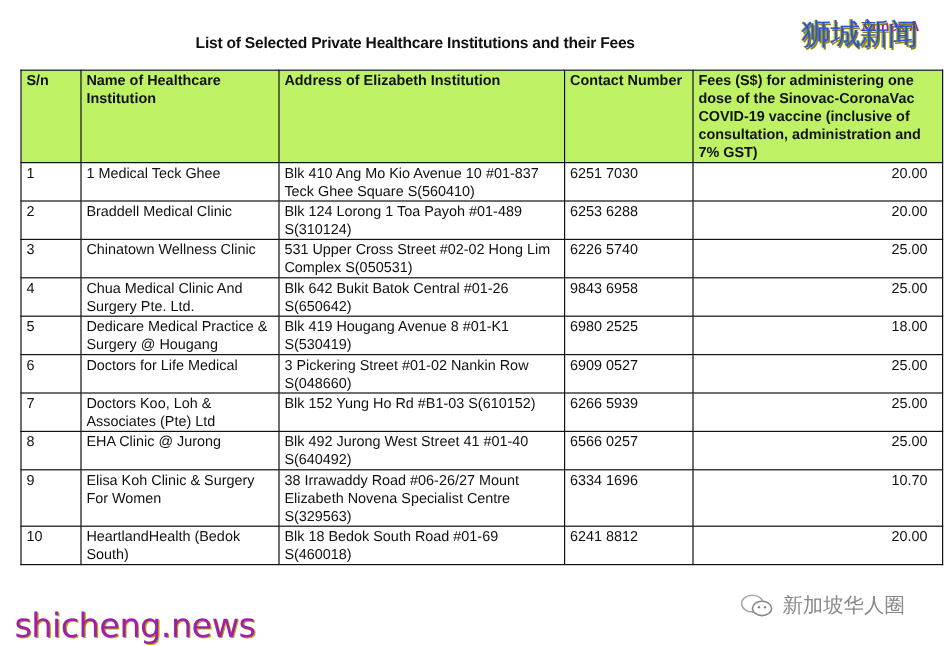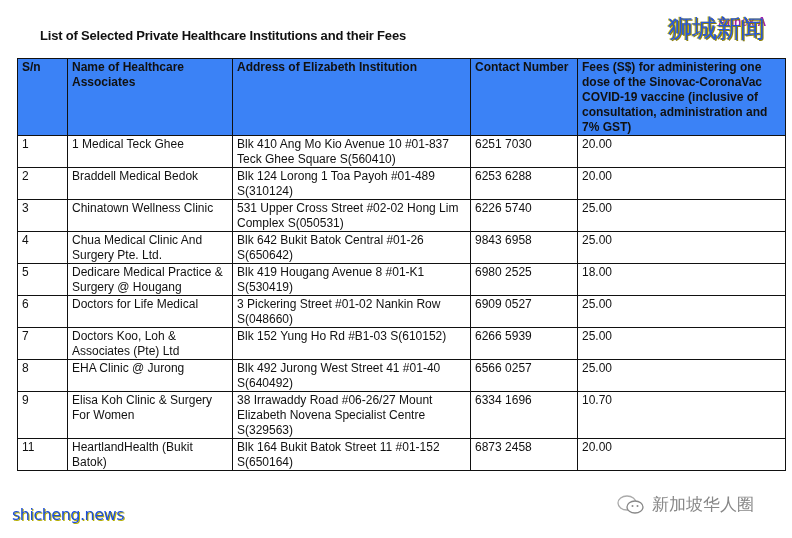--- a/index.html
+++ b/index.html
@@ -13,47 +13,47 @@
     }
     .wm-top {
       position: absolute; left: 668px; top: 12px;
       font-family: "DejaVu Sans", sans-serif;
       font-size: 25px; color: #1d4ed8; letter-spacing: -1px;
       text-shadow: 1px 1px 0 #8a7d00, -1px 0 0 #c8b800;
       opacity: 0.95;
     }
     .title {
       position: absolute; left: 0; width: 628px; top: 28px;
-      text-align: left; font-size: 13px; font-weight: bold;
-      letter-spacing: -0.2px; padding-left: 40px; box-sizing: border-box;
+      text-align: center; font-size: 13px; font-weight: bold;
+      letter-spacing: -0.2px; padding-left: 64px; box-sizing: border-box;
     }
     table.fees {
       position: absolute; left: 17px; top: 58px;
       border-collapse: collapse; table-layout: fixed;
       width: 768px; font-size: 12px;
     }
     table.fees col.c1 { width: 50px; }
     table.fees col.c2 { width: 165px; }
     table.fees col.c3 { width: 238px; }
     table.fees col.c4 { width: 107px; }
     table.fees col.c5 { width: 208px; }
     table.fees th, table.fees td {
       border: 1.5px solid #111; vertical-align: top;
       padding: 1px 5px 0 4px; line-height: 15px; text-align: left;
     }
     table.fees th {
-      background: #3b82f6; font-weight: bold; height: 72px;
+      background: #bef264; font-weight: bold; height: 72px;
     }
     table.fees td { height: 27px; }
     table.fees tr.tall td { height: 42px; }
-    table.fees td.fee { padding-right: 12px; }
+    table.fees td.fee { text-align: right; padding-right: 12px; }
     .wm-bottom {
       position: absolute; left: 12px; top: 505px;
       font-family: "DejaVu Sans", sans-serif;
-      font-size: 16px; color: #1d4ed8; letter-spacing: -0.5px;
+      font-size: 28px; color: #a21caf; letter-spacing: -0.5px;
       text-shadow: 1px 1px 0 #b5ae00;
     }
     .wechat {
       position: absolute; left: 616px; top: 493px;
       display: flex; align-items: center; gap: 6px;
       font-size: 17px; color: #888;
     }
     .wechat svg { display: block; }
   </style>
 </head>
@@ -67,37 +67,37 @@
   <colgroup>
     <col class="c1">
       <col class="c2">
       <col class="c3">
       <col class="c4">
       <col class="c5">
   </colgroup>
   <thead>
     <tr>
       <th>S/n</th>
-      <th>Name of Healthcare Associates</th>
+      <th>Name of Healthcare Institution</th>
       <th>Address of Elizabeth Institution</th>
       <th>Contact Number</th>
       <th>Fees (S$) for administering one dose of the Sinovac-CoronaVac COVID-19 vaccine (inclusive of consultation, administration and 7% GST)</th>
     </tr>
   </thead>
   <tbody>
     <tr>
       <td>1</td>
       <td>1 Medical Teck Ghee</td>
       <td>Blk 410 Ang Mo Kio Avenue 10 #01-837 Teck Ghee Square S(560410)</td>
       <td>6251 7030</td>
       <td class="fee">20.00</td>
     </tr>
     <tr>
       <td>2</td>
-      <td>Braddell Medical Bedok</td>
+      <td>Braddell Medical Clinic</td>
       <td>Blk 124 Lorong 1 Toa Payoh #01-489 S(310124)</td>
       <td>6253 6288</td>
       <td class="fee">20.00</td>
     </tr>
     <tr>
       <td>3</td>
       <td>Chinatown Wellness Clinic</td>
       <td>531 Upper Cross Street #02-02 Hong Lim Complex S(050531)</td>
       <td>6226 5740</td>
       <td class="fee">25.00</td>
@@ -138,24 +138,24 @@
       <td class="fee">25.00</td>
     </tr>
     <tr class="tall">
       <td>9</td>
       <td>Elisa Koh Clinic &amp; Surgery For Women</td>
       <td>38 Irrawaddy Road #06-26/27 Mount Elizabeth Novena Specialist Centre S(329563)</td>
       <td>6334 1696</td>
       <td class="fee">10.70</td>
     </tr>
     <tr>
-      <td>11</td>
-      <td>HeartlandHealth (Bukit Batok)</td>
-      <td>Blk 164 Bukit Batok Street 11 #01-152 S(650164)</td>
-      <td>6873 2458</td>
+      <td>10</td>
+      <td>HeartlandHealth (Bedok South)</td>
+      <td>Blk 18 Bedok South Road #01-69 S(460018)</td>
+      <td>6241 8812</td>
       <td class="fee">20.00</td>
     </tr>
   </tbody>
 </table>
 
 <div class="wm-bottom">shicheng.news</div>
 
 <div class="wechat">
   <span>
     <svg width="30" height="22" viewBox="0 0 30 22">

